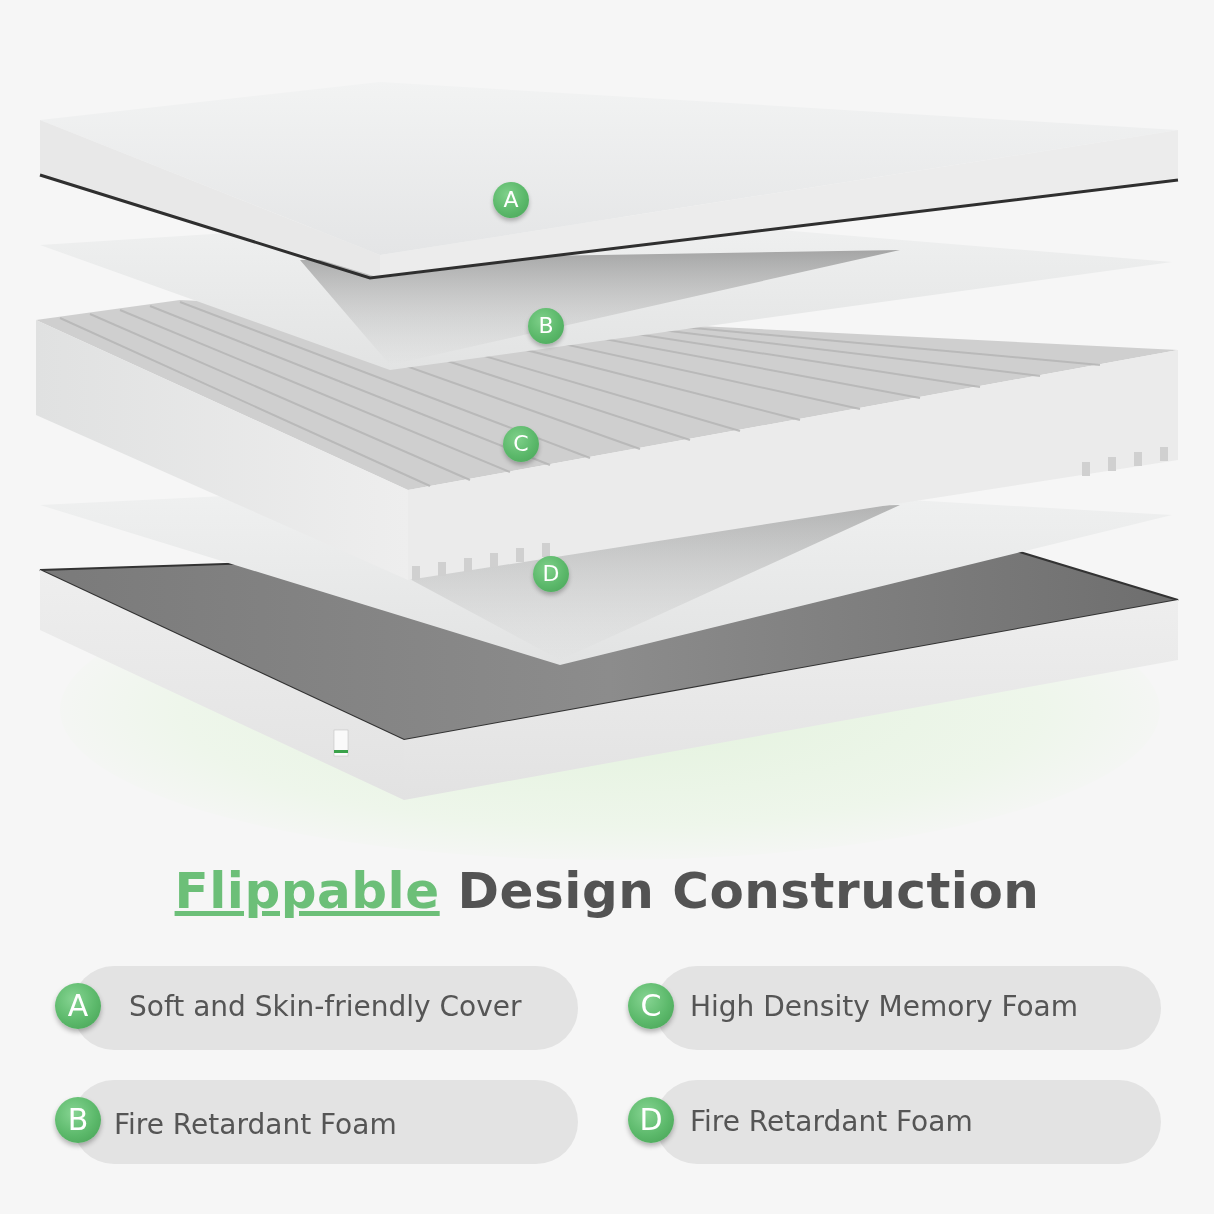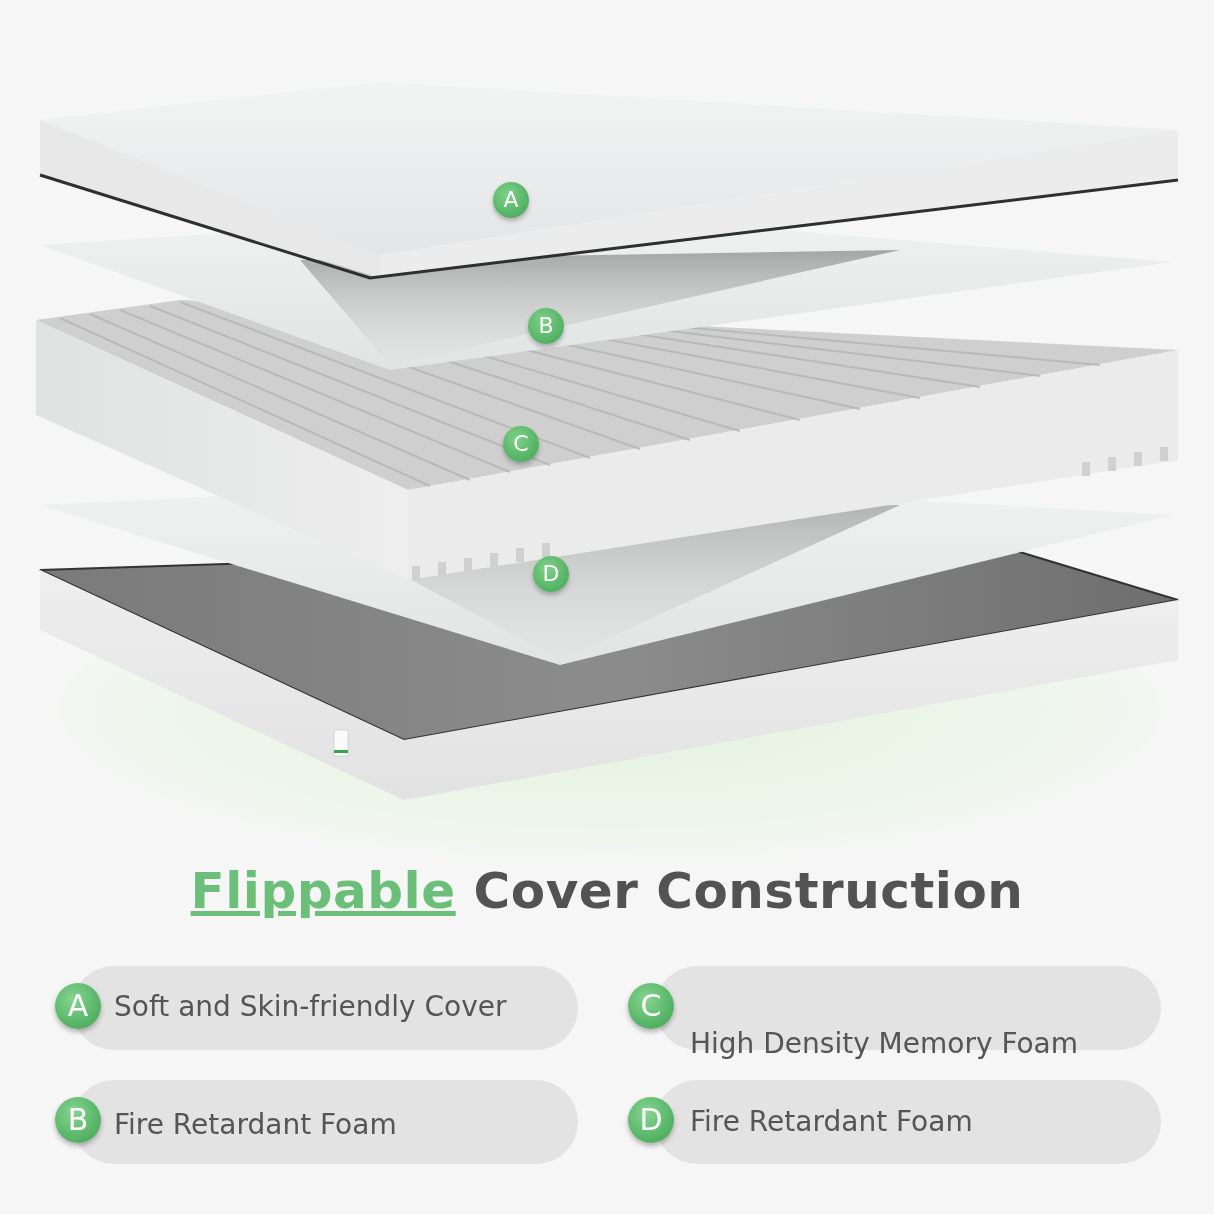--- a/index.html
+++ b/index.html
@@ -142,38 +142,38 @@
   </g>
 </svg>
 
 <div class="badge" style="left:493px; top:182px;"><span>A</span></div>
 <div class="badge" style="left:528px; top:308px;"><span>B</span></div>
 <div class="badge" style="left:503px; top:426px;"><span>C</span></div>
 <div class="badge" style="left:533px; top:556px;"><span>D</span></div>
 
 <div class="title">
   <span class="green">Flippable</span>
-  <span class="dark">Cover Construction</span>
+  <span class="dark">Design Construction</span>
 </div>
 
 <div>
   <div class="pill" style="left:72px; top:966px; width:506px;"></div>
   <div class="pill-badge" style="left:55px; top:983px;"><span>A</span></div>
-  <div class="pill-text" style="left:114px; top:990px;">Soft and Skin-friendly Cover</div>
+  <div class="pill-text" style="left:129px; top:990px;">Soft and Skin-friendly Cover</div>
 </div>
 
 <div>
   <div class="pill" style="left:72px; top:1080px; width:506px;"></div>
   <div class="pill-badge" style="left:55px; top:1097px;"><span>B</span></div>
   <div class="pill-text" style="left:114px; top:1108px;">Fire Retardant Foam</div>
 </div>
 
 <div>
   <div class="pill" style="left:655px; top:966px; width:506px;"></div>
   <div class="pill-badge" style="left:628px; top:983px;"><span>C</span></div>
-  <div class="pill-text" style="left:690px; top:990px;margin-top:37px;">High Density Memory Foam</div>
+  <div class="pill-text" style="left:690px; top:990px;">High Density Memory Foam</div>
 </div>
 
 <div>
   <div class="pill" style="left:655px; top:1080px; width:506px;"></div>
   <div class="pill-badge" style="left:628px; top:1097px;"><span>D</span></div>
   <div class="pill-text" style="left:690px; top:1105px;">Fire Retardant Foam</div>
 </div>
 
 </body></html>

